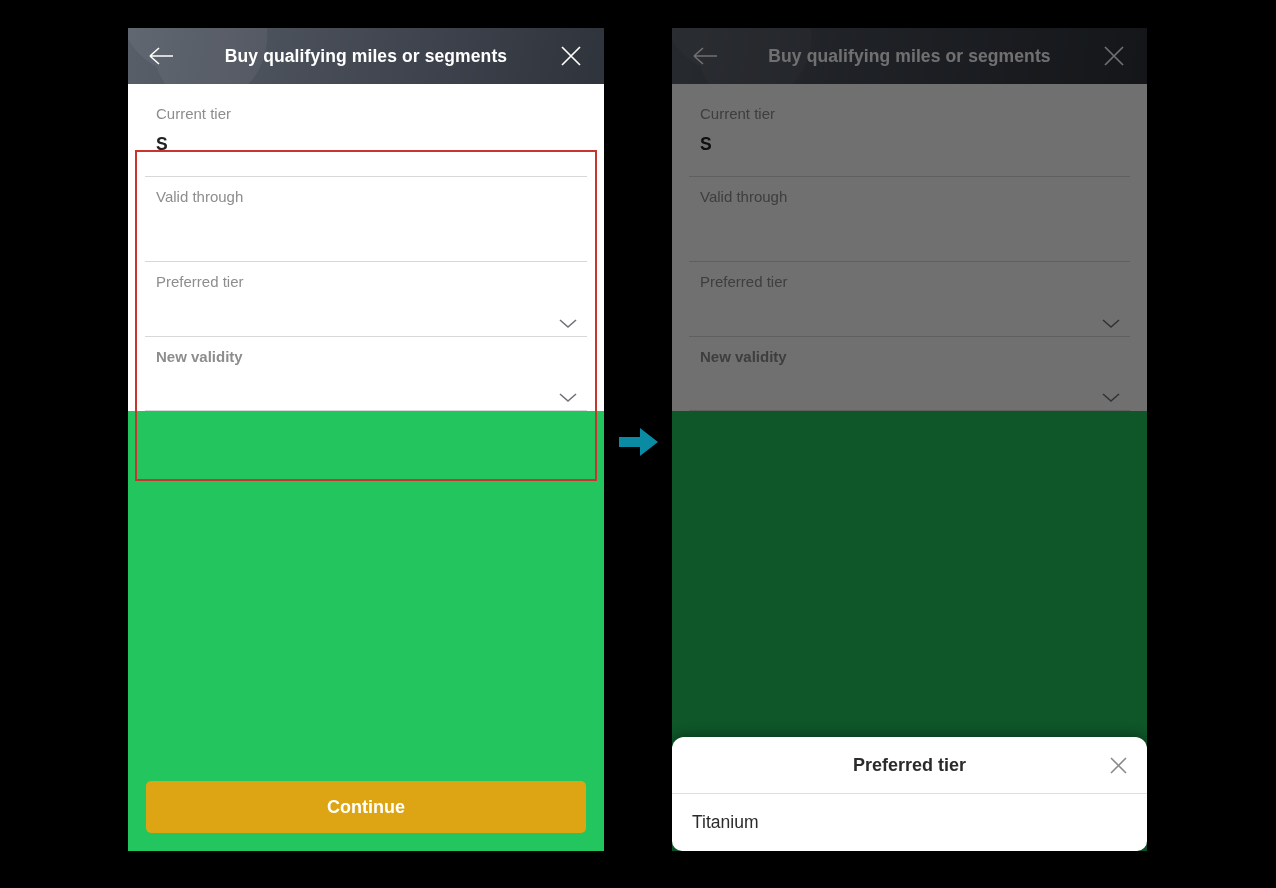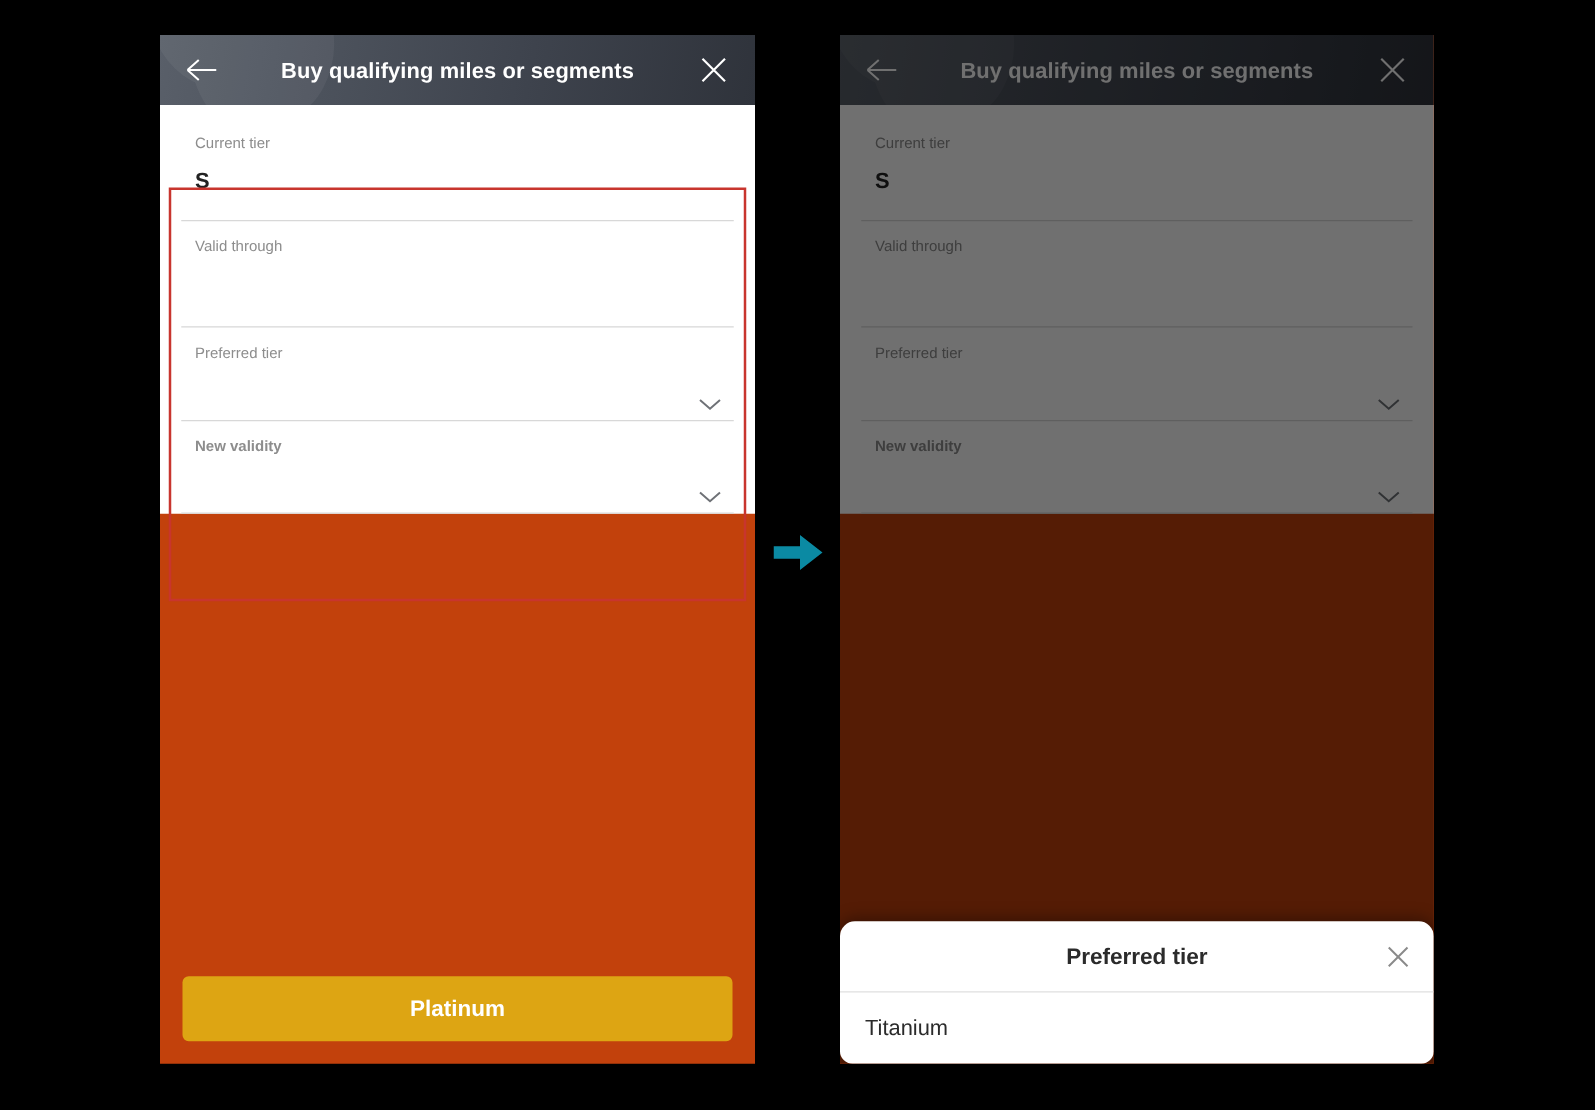--- a/index.html
+++ b/index.html
@@ -17,21 +17,21 @@
 
   .stage {
     position: absolute;
     inset: 0;
     background: #000000;
   }
 
   
   .phone {
     position: absolute;
-    background: #c2410c;
+    background: #22c55e;
     overflow: hidden;
   }
   #phone-left {
     left: 128px;
     top: 28px;
     width: 476px;
     height: 823px;
   }
   #phone-right {
     left: 672px;
@@ -93,21 +93,21 @@
     position: relative;
   }
   .field {
     position: relative;
     border-bottom: 1px solid #d8d8d8;
     padding: 8px 0 0 0;
     box-sizing: border-box;
   }
   .field-label {
     color: #8d8d8d;
-    font-size: 12px;
+    font-size: 15px;
     line-height: 24px;
     padding: 0 0 0 11px;
   }
   .field-value {
     color: #222222;
     font-size: 17.5px;
     font-weight: bold;
     line-height: 24px;
     padding: 6px 0 0 11px;
     min-height: 24px;
@@ -301,21 +301,21 @@
             <path d="M3 4 L11 11 L19 4" stroke="#6f7277" stroke-width="1.6" fill="none"></path>
           </svg>
         </div>
 
       </div>
 
       <div class="annot-box"></div>
     </div>
 
     <div class="cta-wrap">
-      <button class="cta-button">Platinum</button>
+      <button class="cta-button">Continue</button>
     </div>
   </div>
 
   <svg class="flow-arrow" viewBox="0 0 42 36">
     <path d="M1 13 L22 13 L22 4 L40 18 L22 32 L22 23 L1 23 Z" fill="#0b8aa3"></path>
   </svg>
 
   <div class="phone" id="phone-right">
 
     <div class="app-header">

